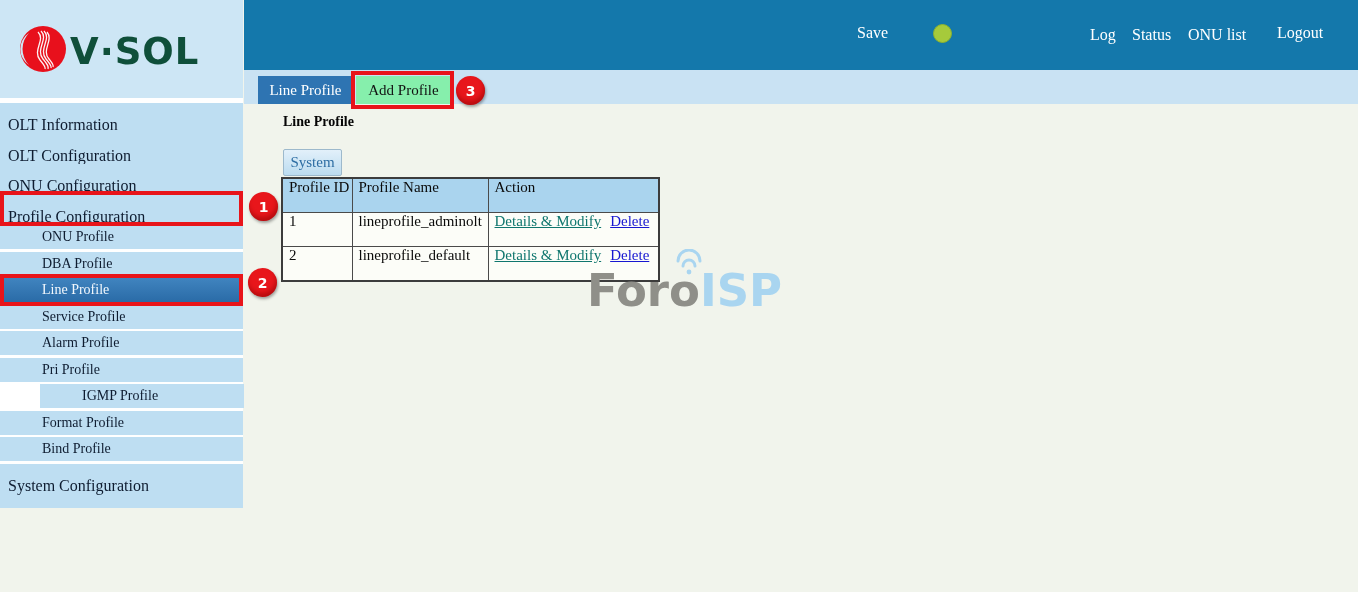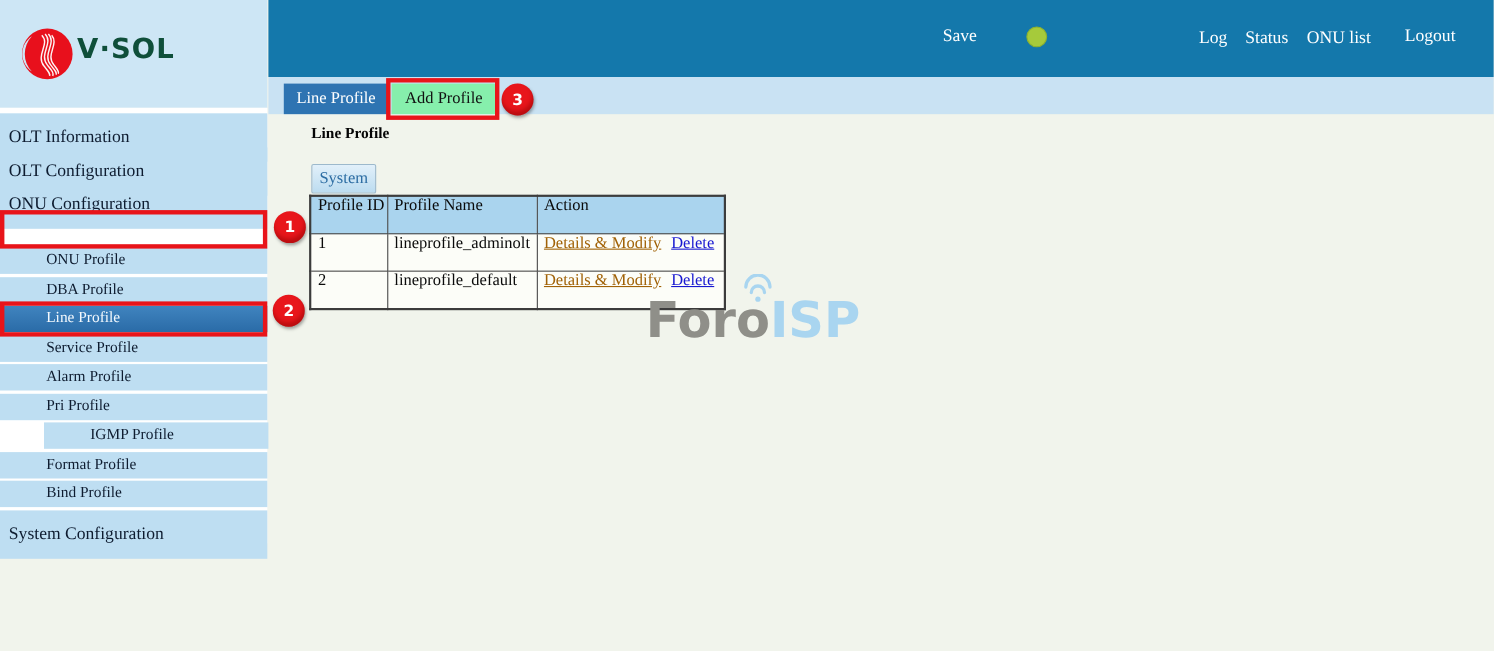--- a/index.html
+++ b/index.html
@@ -12,21 +12,21 @@
 
   
   .logo-panel {
     position:absolute; left:0; top:0; width:243px; height:98px;
     background:#cde6f5;
   }
   .logo-ball { position:absolute; left:19px; top:25px; }
   .brand {
     position:absolute; left:70px; top:30px;
     font-family:"DejaVu Sans", sans-serif;
-    font-weight:bold; font-size:25px; letter-spacing:1px;
+    font-weight:bold; font-size:37px; letter-spacing:1px;
     color:#0f4f3a;
   }
 
   
   .topbar {
     position:absolute; left:244px; top:0; width:1114px; height:70px;
     background:#1478ab;
   }
   .topbar-item {
     position:absolute; color:#ffffff; font-size:16px; cursor:pointer;
@@ -96,21 +96,21 @@
   }
   table.profiles th, table.profiles td {
     border:1px solid #4a4a4a; text-align:left;
     padding:0 0 16px 6px; font-weight:normal;
   }
   table.profiles th { background:#aad4ee; height:27px; }
   table.profiles td { background:#fcfdf8; height:28px; }
   .col-id   { width:70px; }
   .col-name { width:136px; }
   .col-act  { width:171px; }
-  a.lnk-modify { color:#a16207; text-decoration:underline; cursor:pointer; margin-right:9px; }
+  a.lnk-modify { color:#0f766e; text-decoration:underline; cursor:pointer; margin-right:9px; }
   a.lnk-delete { color:#1717d1; text-decoration:underline; cursor:pointer; }
 
   
   .watermark {
     position:absolute; left:587px; top:266px;
     font-family:"DejaVu Sans", sans-serif; font-weight:bold;
     font-size:45px; letter-spacing:0px; line-height:1.1;
     user-select:none;
   }
   .wm-gray { color:#8f8f89; }
@@ -168,20 +168,21 @@
 
 <div class="tabstrip">
   <div class="tab tab-active">Line Profile</div>
   <div class="tab tab-plain">Add Profile</div>
 </div>
 
 <div class="sidebar">
   <div class="side-item side-top" style="top:5px;">OLT Information</div>
   <div class="side-item side-top" style="top:36px;">OLT Configuration</div>
   <div class="side-item side-top" style="top:66px;">ONU Configuration</div>
+  <div class="side-item side-top" style="top:97px;">Profile Configuration</div>
   <div class="side-item side-sub" style="top:127px;">ONU Profile</div>
   <div class="side-item side-sub" style="top:154px;">DBA Profile</div>
   <div class="side-item side-sub side-selected" style="top:180px;">Line Profile</div>
   <div class="side-item side-sub" style="top:207px;">Service Profile</div>
   <div class="side-item side-sub" style="top:233px;">Alarm Profile</div>
   <div class="side-item side-sub" style="top:260px;">Pri Profile</div>
   <div class="side-item side-sub" style="top:286px;margin-left:40px;">IGMP Profile</div>
   <div class="side-item side-sub" style="top:313px;">Format Profile</div>
   <div class="side-item side-sub" style="top:339px;">Bind Profile</div>
   <div class="side-item side-top" style="top:366px;">System Configuration</div>

